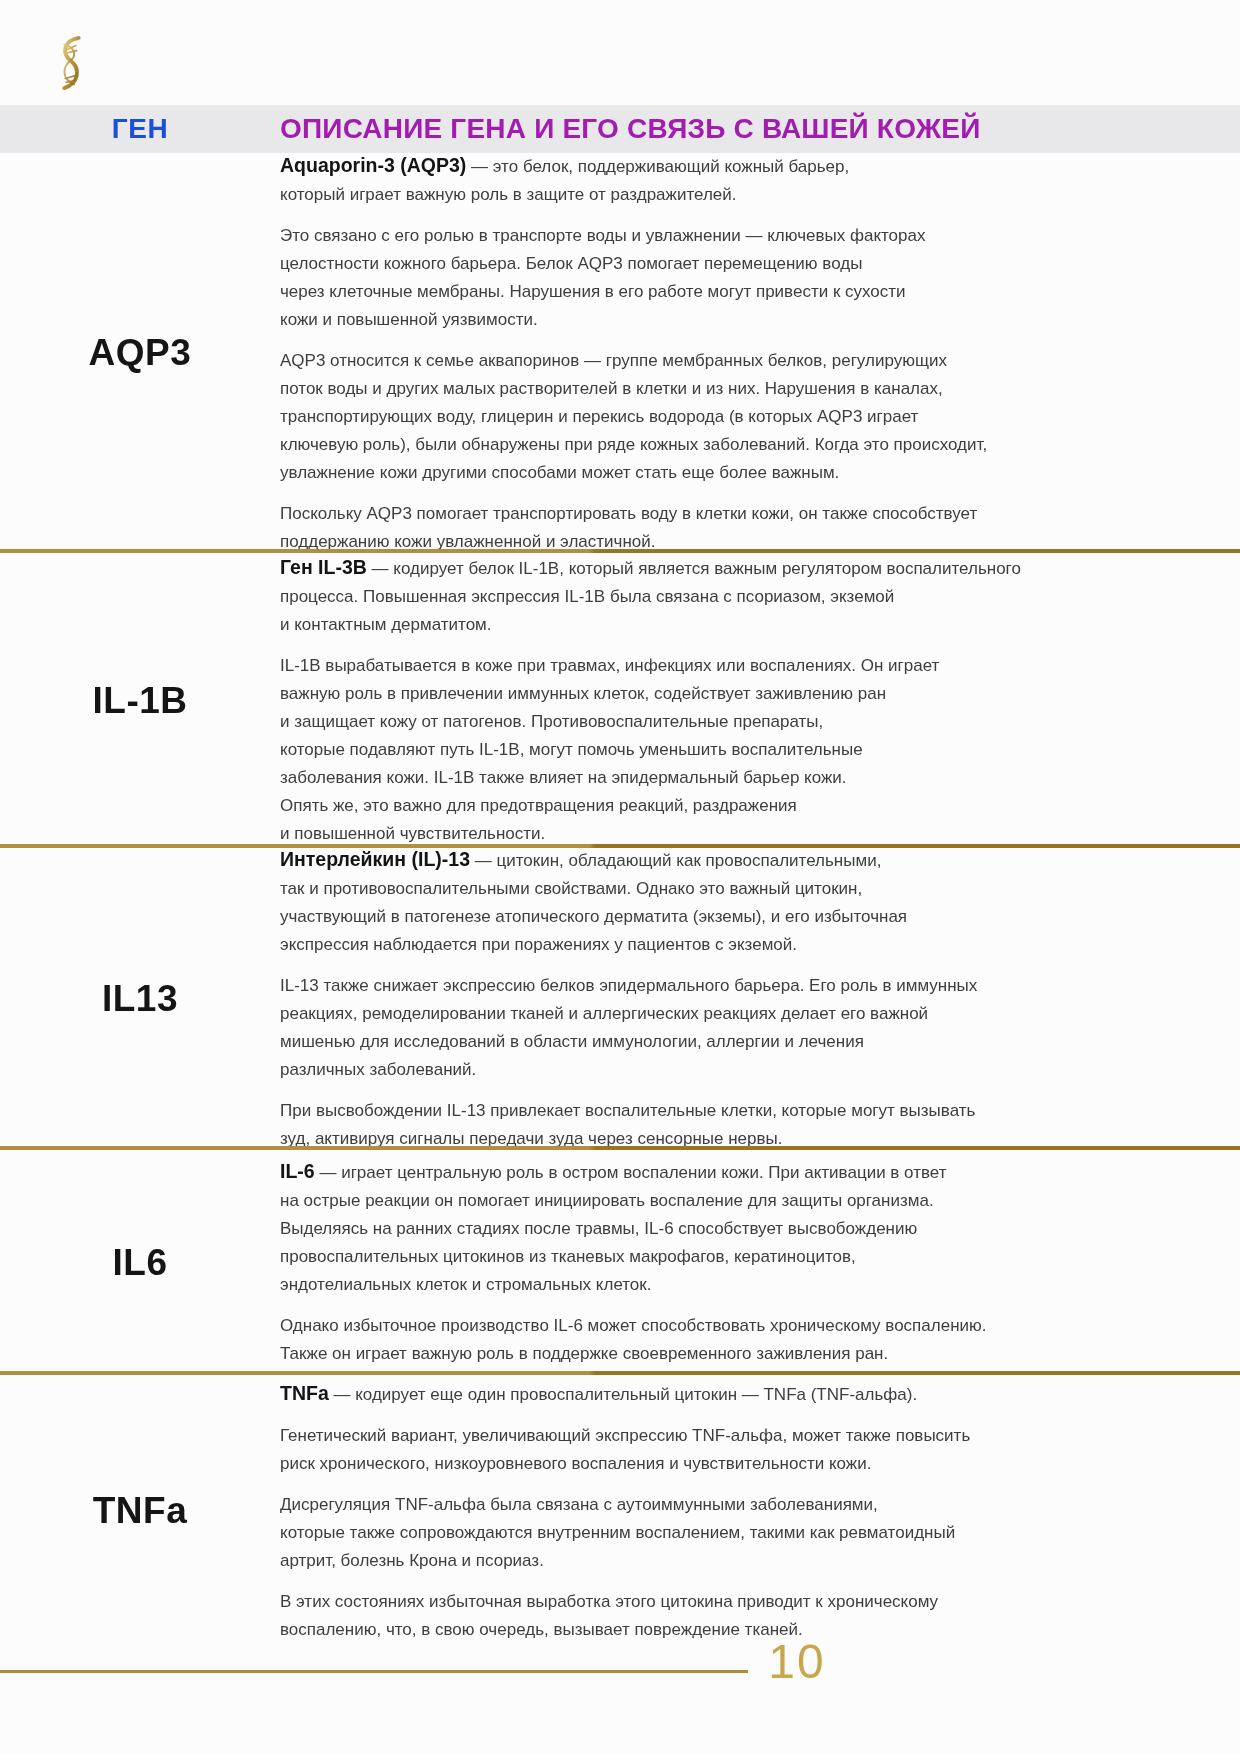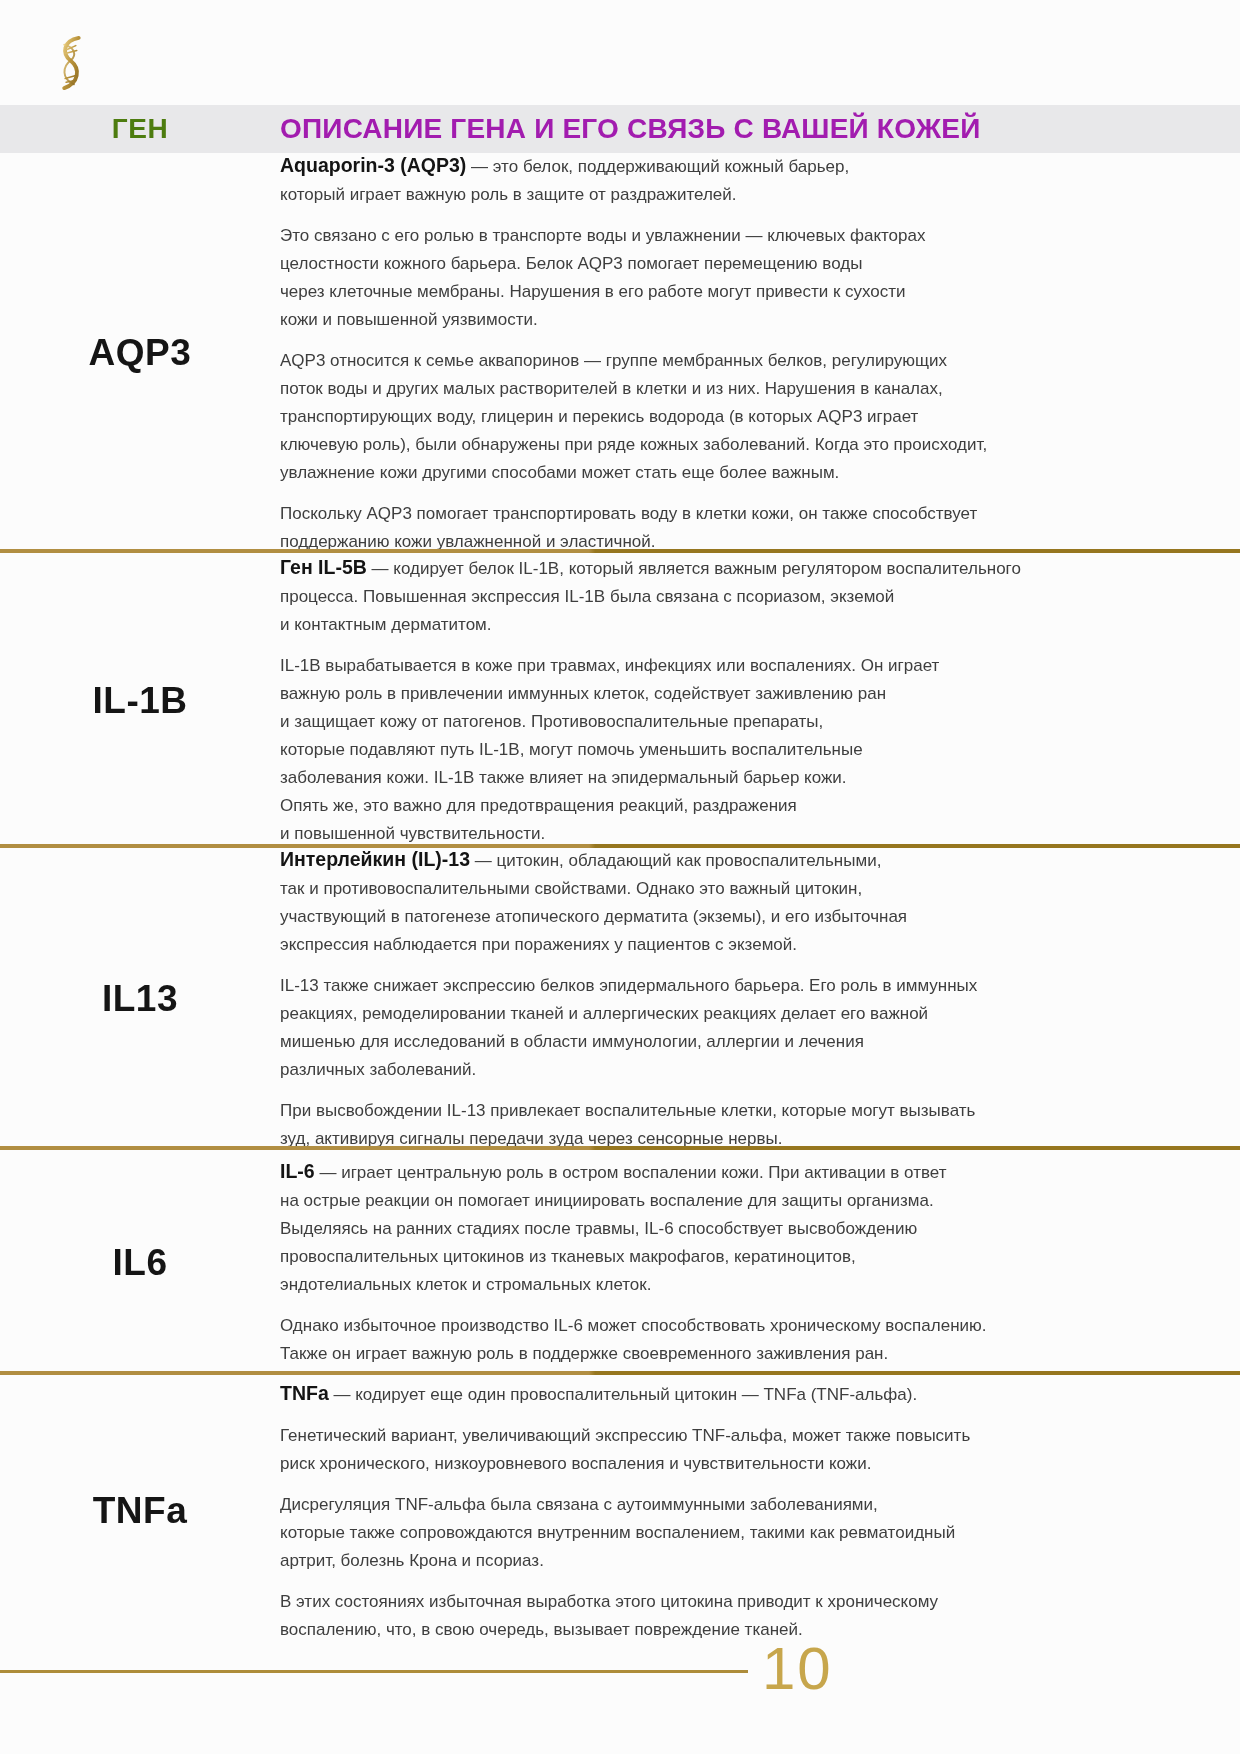--- a/index.html
+++ b/index.html
@@ -15,21 +15,21 @@
   
   .logo{position:absolute;left:50px;top:34px;width:40px;height:58px;}
   
   .header-band{
     position:absolute;top:105px;left:0;right:0;height:48px;
     background:var(--header-band,#e8e8ea);
     display:flex;align-items:center;
   }
   .gene-header{
     width:280px;text-align:center;
-    font-size:28px;font-weight:700;color:#4d7c0f;letter-spacing:.5px;
+    font-size:28px;font-weight:700;color:#1d4ed8;letter-spacing:.5px;
   }
   .desc-header{
     flex:1;font-size:28px;font-weight:700;color:#a21caf;letter-spacing:.2px;
   }
   
   .table-body{position:absolute;top:153px;left:0;right:0;}
   .row{
     position:relative;
     display:flex;align-items:center;
     width:100%;
@@ -62,21 +62,21 @@
   }
   .para-text{white-space:pre-line;}
   
   .footer-rule{
     position:absolute;left:0;top:1670px;width:748px;height:3px;
     background:var(--gold-accent,#ad8c3a);
   }
   .page-number{
     position:absolute;left:762px;top:1634px;width:70px;
     text-align:center;
-    font-size:60px;font-weight:200;letter-spacing:2px;
+    font-size:48px;font-weight:200;letter-spacing:2px;
     color:#c7a64c;
   }
 </style>
 </head>
 <body>
 
 <div class="page">
 
   <div class="logo">
     <svg viewBox="0 0 40 60" width="40" height="58" aria-hidden="true">
@@ -113,21 +113,21 @@
 транспортирующих воду, глицерин и перекись водорода (в которых AQP3 играет
 ключевую роль), были обнаружены при ряде кожных заболеваний. Когда это происходит,
 увлажнение кожи другими способами может стать еще более важным.</span></p>
           <p><span class="para-text">Поскольку AQP3 помогает транспортировать воду в клетки кожи, он также способствует
 поддержанию кожи увлажненной и эластичной.</span></p>
         </div>
       </section>
       <section class="row">
         <div class="gene-col">IL-1B</div>
         <div class="desc-col">
-          <p><strong>Ген IL-5B</strong> <span class="para-text">— кодирует белок IL-1B, который является важным регулятором воспалительного
+          <p><strong>Ген IL-3B</strong> <span class="para-text">— кодирует белок IL-1B, который является важным регулятором воспалительного
 процесса. Повышенная экспрессия IL-1B была связана с псориазом, экземой
 и контактным дерматитом.</span></p>
           <p><span class="para-text">IL-1B вырабатывается в коже при травмах, инфекциях или воспалениях. Он играет
 важную роль в привлечении иммунных клеток, содействует заживлению ран
 и защищает кожу от патогенов. Противовоспалительные препараты,
 которые подавляют путь IL-1B, могут помочь уменьшить воспалительные
 заболевания кожи. IL-1B также влияет на эпидермальный барьер кожи.
 Опять же, это важно для предотвращения реакций, раздражения
 и повышенной чувствительности.</span></p>
         </div>

